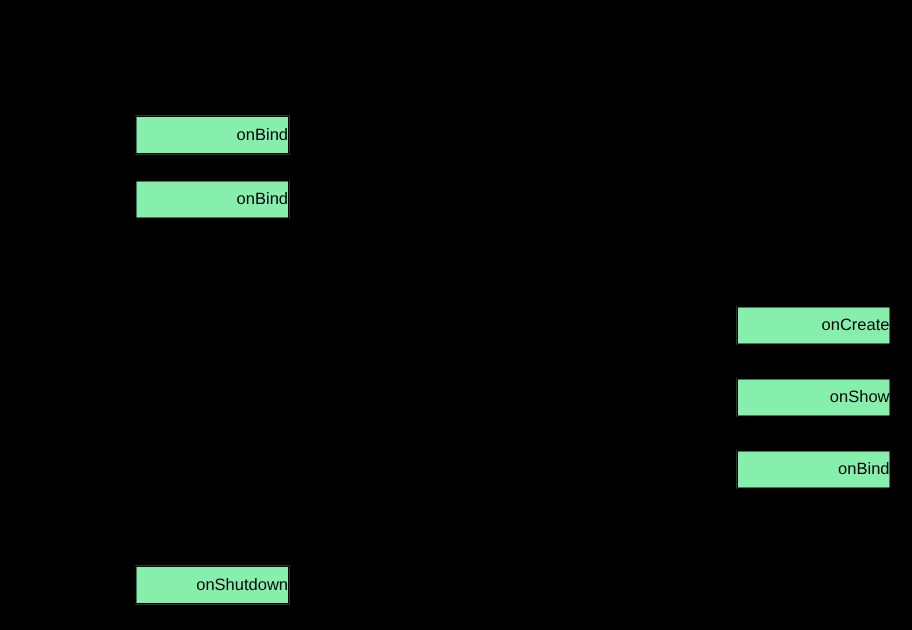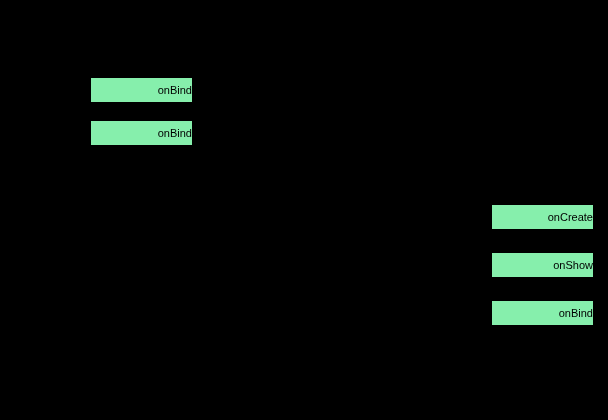--- a/index.html
+++ b/index.html
@@ -61,15 +61,18 @@
   </div>
 
   <div class="node pos-onshow">
     <span>onShow</span>
   </div>
 
   <div class="node pos-onhide">
     <span>onBind</span>
   </div>
 
+  <div class="node pos-onshutdown">
+    <span>onShutdown</span>
+  </div>
 
 
 </div>
 
 </body></html>

